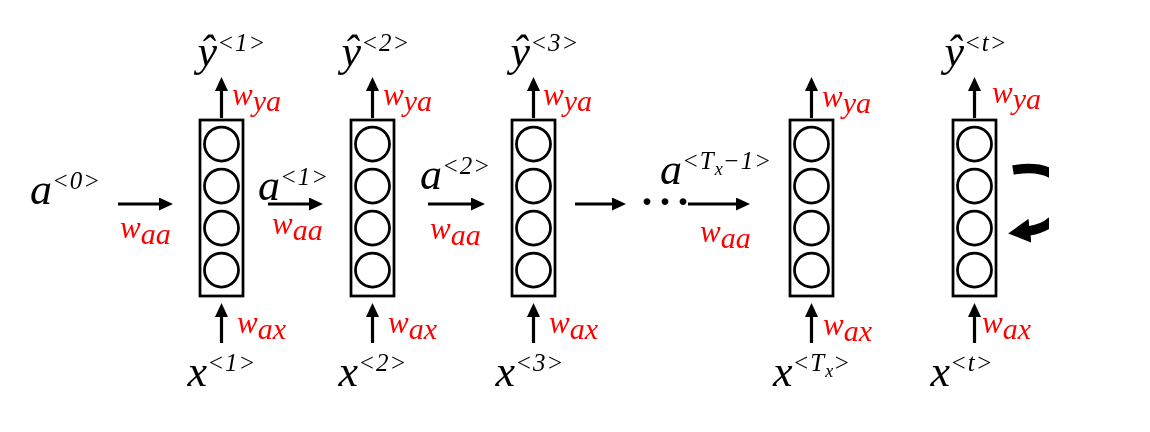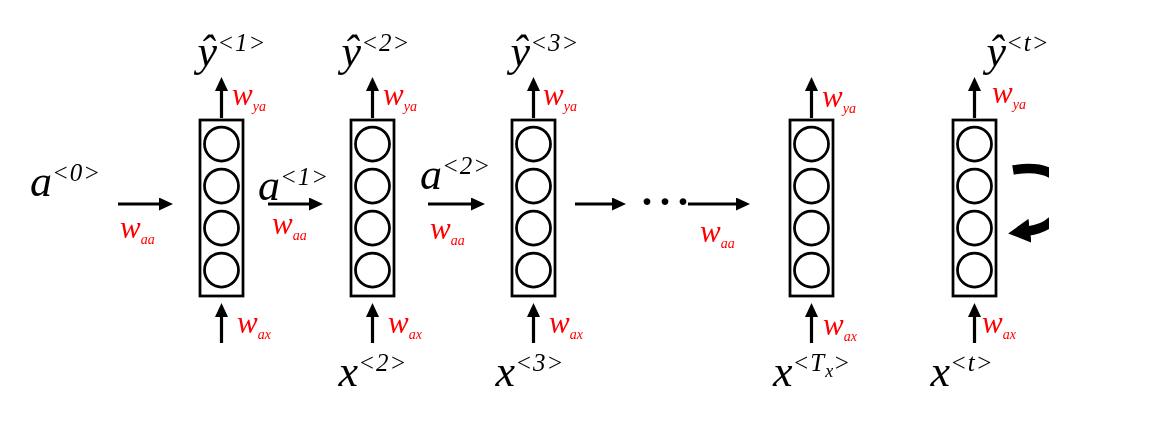--- a/index.html
+++ b/index.html
@@ -17,21 +17,21 @@
     position:absolute; font-style:italic; color:#000000;
     font-size:44px; line-height:44px; white-space:nowrap;
   }
   .centered { transform:translateX(-50%); }
   .msup { font-size:25px; position:relative; top:-15px; letter-spacing:1px; }
   .msup .msubsub { font-size:18px; position:relative; top:6px; letter-spacing:0; }
   .wlabel {
     position:absolute; font-style:italic; color:#ff0000;
     font-size:31px; line-height:31px; white-space:nowrap;
   }
-  .wlabel .wsub { font-size:14px; position:relative; top:6px; }
+  .wlabel .wsub { font-size:30px; position:relative; top:6px; }
   .dots {
     position:absolute; color:#000000; font-weight:bold;
     font-size:42px; line-height:42px; letter-spacing:4px;
   }
 </style>
 </head>
 <body>
 
 <div class="canvas">
 
@@ -102,30 +102,32 @@
     <line class="arrow" x1="428" y1="204" x2="472" y2="204" marker-end="url(#arr)"></line>
     <line class="arrow" x1="575" y1="204" x2="613" y2="204" marker-end="url(#arr)"></line>
     <line class="arrow" x1="688" y1="204" x2="737" y2="204" marker-end="url(#arr)"></line>
 
     <path class="loop" d="M1013,170 C1054,163 1070,184 1063,204 C1057,221 1044,229 1028,231" marker-end="url(#arrbig)"></path>
   </svg>
 
   <div class="mlabel centered" style="left:232px;top:30px"><span>ŷ</span><span class="msup"><span>&lt;1&gt;</span><span class="msubsub"></span><span></span></span></div>
   <div class="mlabel centered" style="left:376px;top:30px"><span>ŷ</span><span class="msup"><span>&lt;2&gt;</span><span class="msubsub"></span><span></span></span></div>
   <div class="mlabel centered" style="left:545px;top:30px"><span>ŷ</span><span class="msup"><span>&lt;3&gt;</span><span class="msubsub"></span><span></span></span></div>
-  <div class="mlabel centered" style="left:1018px;top:30px"><span>ŷ</span><span class="msup"><span>&lt;t&gt;</span><span class="msubsub"></span><span></span></span></div>
+  <div class="mlabel centered" style="left:976px;top:30px"><span>ŷ</span><span class="msup"><span>&lt;t&gt;</span><span class="msubsub"></span><span></span></span></div>
 
+  <div class="mlabel centered" style="left:222px;top:350px"><span>x</span><span class="msup"><span>&lt;1&gt;</span><span class="msubsub"></span><span></span></span></div>
   <div class="mlabel centered" style="left:373px;top:350px"><span>x</span><span class="msup"><span>&lt;2&gt;</span><span class="msubsub"></span><span></span></span></div>
   <div class="mlabel centered" style="left:530px;top:350px"><span>x</span><span class="msup"><span>&lt;3&gt;</span><span class="msubsub"></span><span></span></span></div>
   <div class="mlabel centered" style="left:812px;top:350px"><span>x</span><span class="msup"><span>&lt;T</span><span class="msubsub">x</span><span>&gt;</span></span></div>
   <div class="mlabel centered" style="left:962px;top:350px"><span>x</span><span class="msup"><span>&lt;t&gt;</span><span class="msubsub"></span><span></span></span></div>
 
-  <div class="mlabel" style="left:30px;top:160px"><span>a</span><span class="msup"><span>&lt;0&gt;</span><span class="msubsub"></span><span></span></span></div>
+  <div class="mlabel" style="left:30px;top:168px"><span>a</span><span class="msup"><span>&lt;0&gt;</span><span class="msubsub"></span><span></span></span></div>
   <div class="mlabel" style="left:258px;top:164px"><span>a</span><span class="msup"><span>&lt;1&gt;</span><span class="msubsub"></span><span></span></span></div>
   <div class="mlabel" style="left:420px;top:153px"><span>a</span><span class="msup"><span>&lt;2&gt;</span><span class="msubsub"></span><span></span></span></div>
+  <div class="mlabel" style="left:660px;top:148px"><span>a</span><span class="msup"><span>&lt;T</span><span class="msubsub">x</span><span>−1&gt;</span></span></div>
 
   <div class="dots" style="left:640px;top:181px">···</div>
 
   <div class="wlabel" style="left:232px;top:79px"><span>w</span><span class="wsub">ya</span></div>
   <div class="wlabel" style="left:383px;top:79px"><span>w</span><span class="wsub">ya</span></div>
   <div class="wlabel" style="left:543px;top:79px"><span>w</span><span class="wsub">ya</span></div>
   <div class="wlabel" style="left:822px;top:81px"><span>w</span><span class="wsub">ya</span></div>
   <div class="wlabel" style="left:992px;top:77px"><span>w</span><span class="wsub">ya</span></div>
 
   <div class="wlabel" style="left:237px;top:307px"><span>w</span><span class="wsub">ax</span></div>

